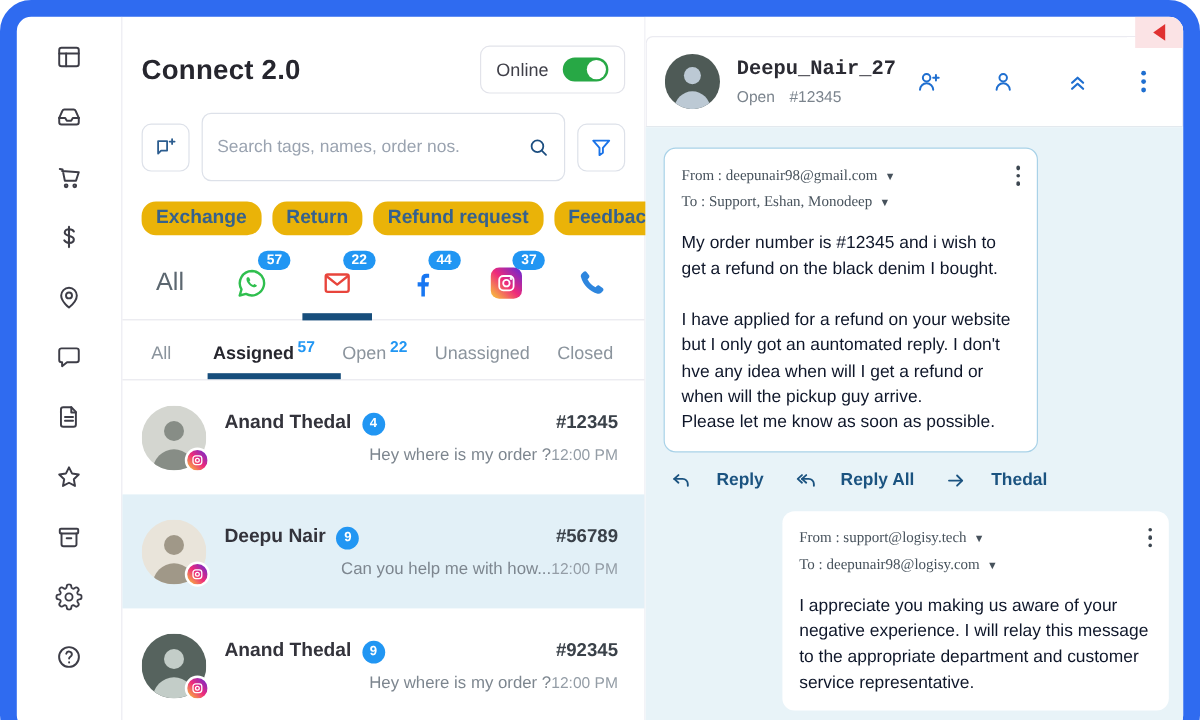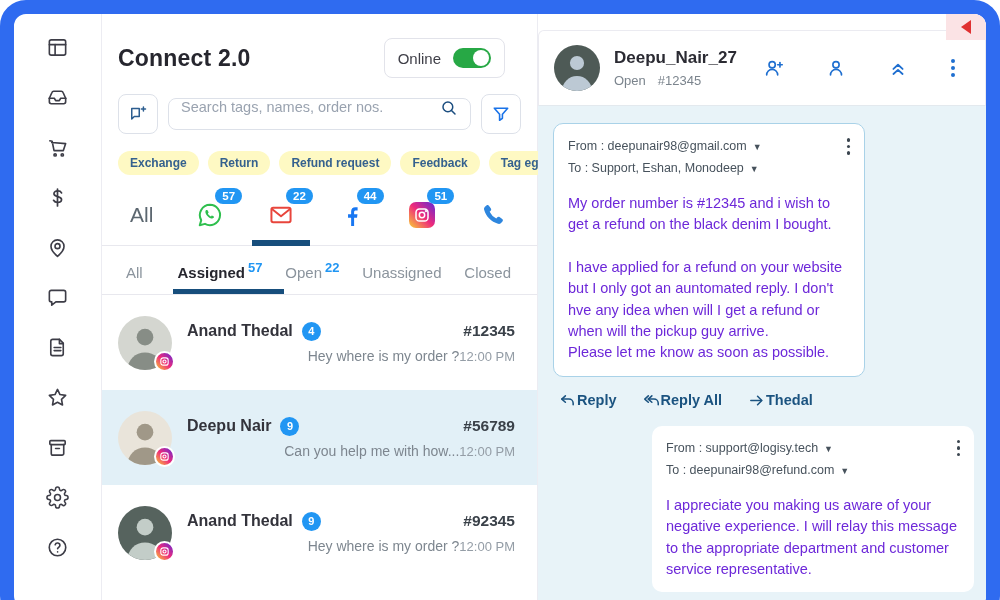--- a/index.html
+++ b/index.html
@@ -12,42 +12,42 @@
 
   
   .sidebar { width:88px; border-right:1px solid #ececf2; display:flex; flex-direction:column;
              align-items:center; padding-top:22px; gap:27px; }
   .sb-icon { width:23px; height:23px; color:#3d3d47; cursor:pointer; flex:none; }
   .sb-icon svg { width:100%; height:100%; }
 
   
   .mid { width:436px; border-right:1px solid #ececf2; display:flex; flex-direction:column; }
   .mid-header { display:flex; justify-content:space-between; align-items:center;
-                padding:24px 32px 0 16px; }
+                padding:24px 16px 0 16px; }
   .title { font-size:23px; font-weight:700; color:#26262e; letter-spacing:.2px; }
   .online-box { display:flex; align-items:center; gap:12px; border:1px solid #e2e3ea;
                 border-radius:8px; padding:9px 13px; background:#fff; }
   .online-label { font-size:15px; color:#3f3f48; }
   .toggle { width:38px; height:20px; background:#27a845; border-radius:10px; position:relative; }
   .toggle .knob { position:absolute; top:2px; right:2px; width:16px; height:16px;
                   border-radius:50%; background:#fff; }
 
   .search-row { display:flex; gap:10px; align-items:center; padding:0 16px; margin-top:16px; }
   .sq-btn { width:40px; height:40px; border:1px solid #dde1e9; border-radius:8px; background:#fff;
             display:flex; align-items:center; justify-content:center; flex:none; }
   .sq-btn svg { width:20px; height:20px; }
-  .search-box { flex:1; height:32px; border:1px solid #dde1e9; border-radius:8px;
-                display:flex; align-items:flex-start; padding:0 12px; gap:8px; }
+  .search-box { flex:1; height:57px; border:1px solid #dde1e9; border-radius:8px;
+                display:flex; align-items:center; padding:0 12px; gap:8px; }
   .search-box input { flex:1; border:none; outline:none; font-size:14.5px; color:#3c434b;
                       font-family:"Liberation Sans", sans-serif; background:transparent; }
   .search-box input::placeholder { color:#9aa3b0; }
   .search-box svg { width:18px; height:18px; flex:none; }
 
   .tags-row { display:flex; align-items:center; gap:9px; padding:0 14px 0 16px; margin-top:17px; }
-  .tag { background:#fef9c3; color:#35618e; font-size:12px; font-weight:700;
+  .tag { background:#eab308; color:#35618e; font-size:16px; font-weight:700;
          padding:5px 12px; border-radius:12px; white-space:nowrap; cursor:pointer; }
   .tag.faded { opacity:.45; max-width:46px; overflow:hidden; padding-right:0; }
   .tags-chevron { font-size:17px; font-weight:700; color:#2b2b33; cursor:pointer; line-height:1; }
 
   .channels { display:flex; align-items:center; justify-content:space-between;
               padding:20px 30px 16px 28px; border-bottom:1px solid #e8e8ee; margin-top:6px; }
   .ch-all { font-size:21px; color:#5c6770; cursor:pointer; }
   .ch { position:relative; width:28px; height:28px; cursor:pointer; }
   .ch svg { width:28px; height:28px; }
   .ch .badge { position:absolute; top:-13px; right:-18px; background:#2196f3; color:#fff;
@@ -91,42 +91,42 @@
   .collapse-btn { position:absolute; top:0; right:0; width:40px; height:26px; background:#fbe3e5;
                   display:flex; align-items:center; justify-content:center; cursor:pointer; z-index:3; }
   .collapse-tri { width:0; height:0; border-top:7px solid transparent; border-bottom:7px solid transparent;
                   border-right:10px solid #e03131; }
   .chat-header { margin-top:16px; height:76px; border:1px solid #ebebf1; border-bottom:1px solid #e3e9ee;
                  background:#fff; display:flex; align-items:center; padding:0 28px 0 15px;
                  border-radius:6px 0 0 0; }
   .ch-avatar { width:46px; height:46px; border-radius:50%; overflow:hidden; margin-right:14px; flex:none; }
   .ch-avatar svg { width:100%; height:100%; display:block; }
   .ch-id { flex:1; }
-  .ch-name { font-size:17px; font-weight:700; color:#2b2b33; }
+  .ch-name { font-size:17px; font-weight:700; color:#2b2b33;font-family:Liberation Mono, monospace; }
   .ch-sub { font-size:13px; color:#7b848d; margin-top:5px; display:flex; gap:12px; }
   .hdr-icons { display:flex; align-items:center; gap:40px; }
   .hdr-icon { width:22px; height:22px; color:#1f6fd0; cursor:pointer; }
   .hdr-icon svg { width:100%; height:100%; }
   .dots { display:flex; flex-direction:column; gap:3px; align-items:center; cursor:pointer; padding:2px; }
   .dots i { width:4px; height:4px; border-radius:50%; background:#1f6fd0; }
   .dots.dark i { background:#3c4650; width:3.5px; height:3.5px; }
 
   .chat-body { flex:1; background:#e8f3f8; padding:17px 12px 0 15px; overflow:hidden; }
   .bubble { background:#fff; border-radius:10px; padding:12px 14px; position:relative; }
   .bubble1 { width:312px; border:1.5px solid #a9d2e8; }
   .bubble2 { width:322px; margin-left:auto; margin-top:17px; margin-right:0; }
-  .msg-route { font-size:12.5px; color:#47525c; line-height:1.75; }
+  .msg-route { font-size:12.5px; color:#47525c; line-height:1.75;font-family:Liberation Serif, serif; }
   .caret { font-size:9px; color:#47525c; margin-left:6px; }
   .bubble .dots { position:absolute; top:12px; right:12px; }
-  .msg-body { font-size:14.5px; color:#6d28d9; line-height:1.48; margin-top:13px; }
+  .msg-body { font-size:14.5px; color:#0f172a; line-height:1.48; margin-top:13px; }
   .msg-body p + p { margin-top:21px; }
   .msg-body p.tight { margin-top:0; }
 
   .actions { display:flex; align-items:center; gap:26px; margin:15px 0 0 6px; }
-  .action { display:flex; align-items:center; gap:1px; color:#1b5380; font-weight:700;
+  .action { display:flex; align-items:center; gap:21px; color:#1b5380; font-weight:700;
             font-size:14.5px; cursor:pointer; }
   .action svg { width:17px; height:17px; }
 </style>
 </head>
 <body>
 
 <div class="frame">
 <div class="app">
 
   <div class="sidebar">
@@ -270,21 +270,21 @@
         <span class="badge">44</span>
       </div>
       <div class="ch">
         <div class="ig-sq">
           <svg viewBox="0 0 24 24" fill="none" stroke="#fff" stroke-width="2" stroke-linecap="round">
                 <rect x="4" y="4" width="16" height="16" rx="4.5"></rect>
                 <circle cx="12" cy="12" r="3.6"></circle>
                 <circle cx="17.2" cy="6.8" r="0.6" fill="#fff"></circle>
               </svg>
         </div>
-        <span class="badge">51</span>
+        <span class="badge">37</span>
       </div>
       <div class="ch">
         <svg viewBox="0 0 24 24">
               <path d="M6.4 3.9c.6-.6 1.6-.5 2.1.2l1.7 2.3c.4.6.3 1.4-.2 1.9l-.9.9a12.5 12.5 0 0 0 5.7 5.7l.9-.9c.5-.5 1.3-.6 1.9-.2l2.3 1.7c.7.5.8 1.5.2 2.1l-1.2 1.2c-.7.7-1.7 1-2.6.7-5.8-1.6-10.3-6.1-11.9-11.9-.3-.9 0-1.9.7-2.6z" fill="#2e86de"></path>
             </svg>
       </div>
     </div>
 
     <div class="subtabs">
       <span class="subtab"><span>All</span></span>
@@ -477,21 +477,21 @@
       </div>
 
       <div class="bubble bubble2">
         <span class="dots dark">
               <i></i>
               <i></i>
               <i></i>
             </span>
         <div class="msg-route">
           <div><span>From : support@logisy.tech</span><span class="caret">▼</span></div>
-          <div><span>To : deepunair98@refund.com</span><span class="caret">▼</span></div>
+          <div><span>To : deepunair98@logisy.com</span><span class="caret">▼</span></div>
         </div>
         <div class="msg-body">
           <p>I appreciate you making us aware of your negative experience. I will relay this message to the appropriate department and customer service representative.</p>
         </div>
       </div>
 
       <div>
         
       </div>
 

